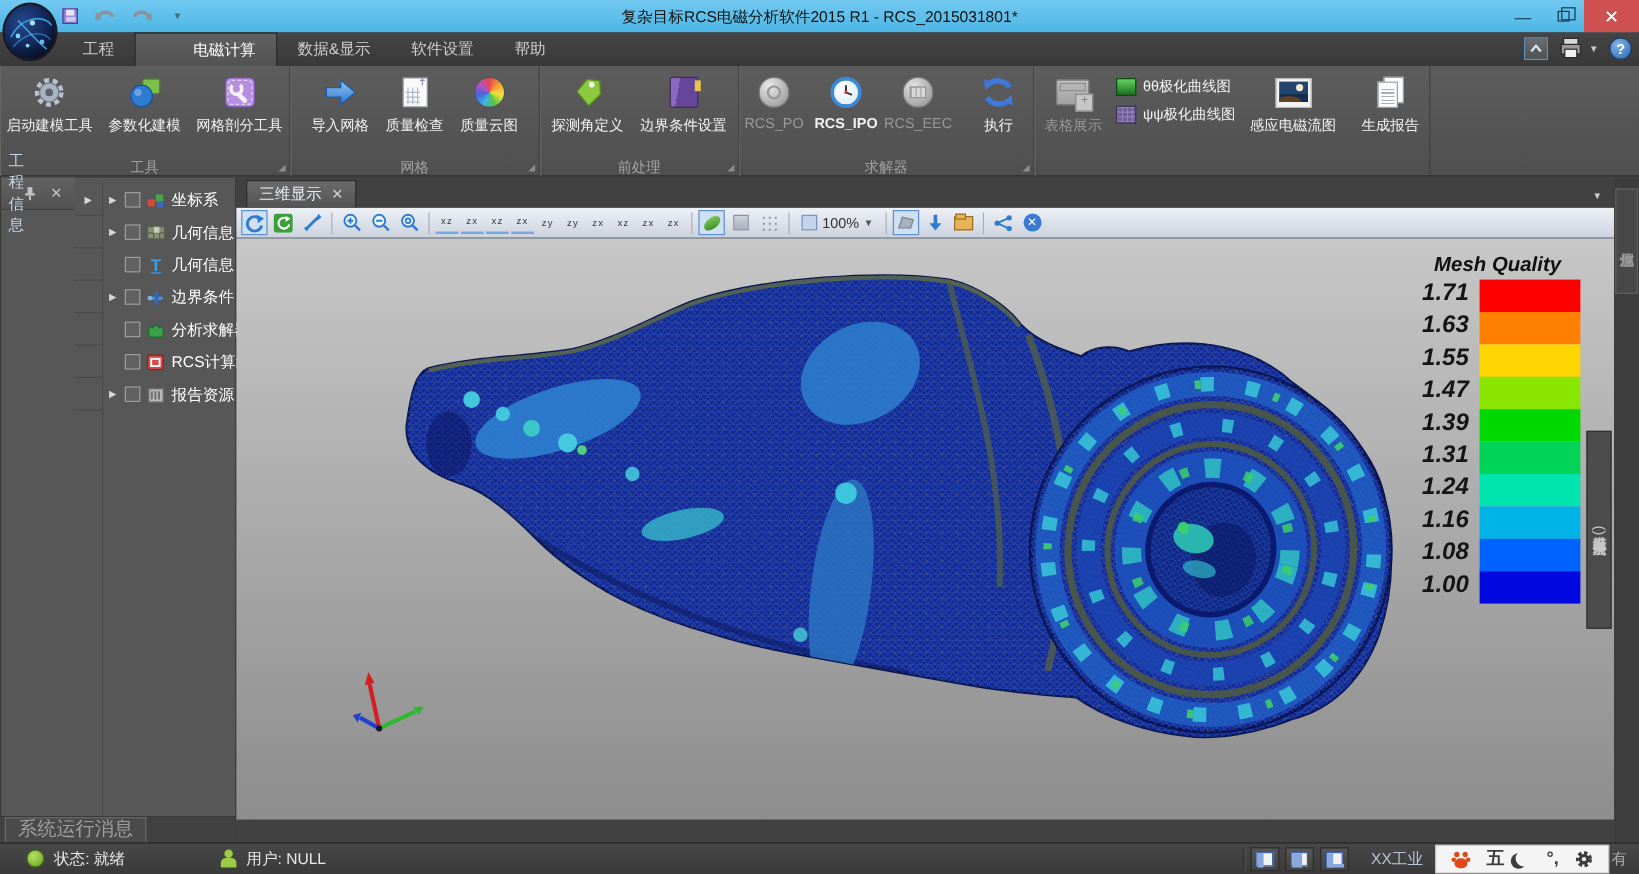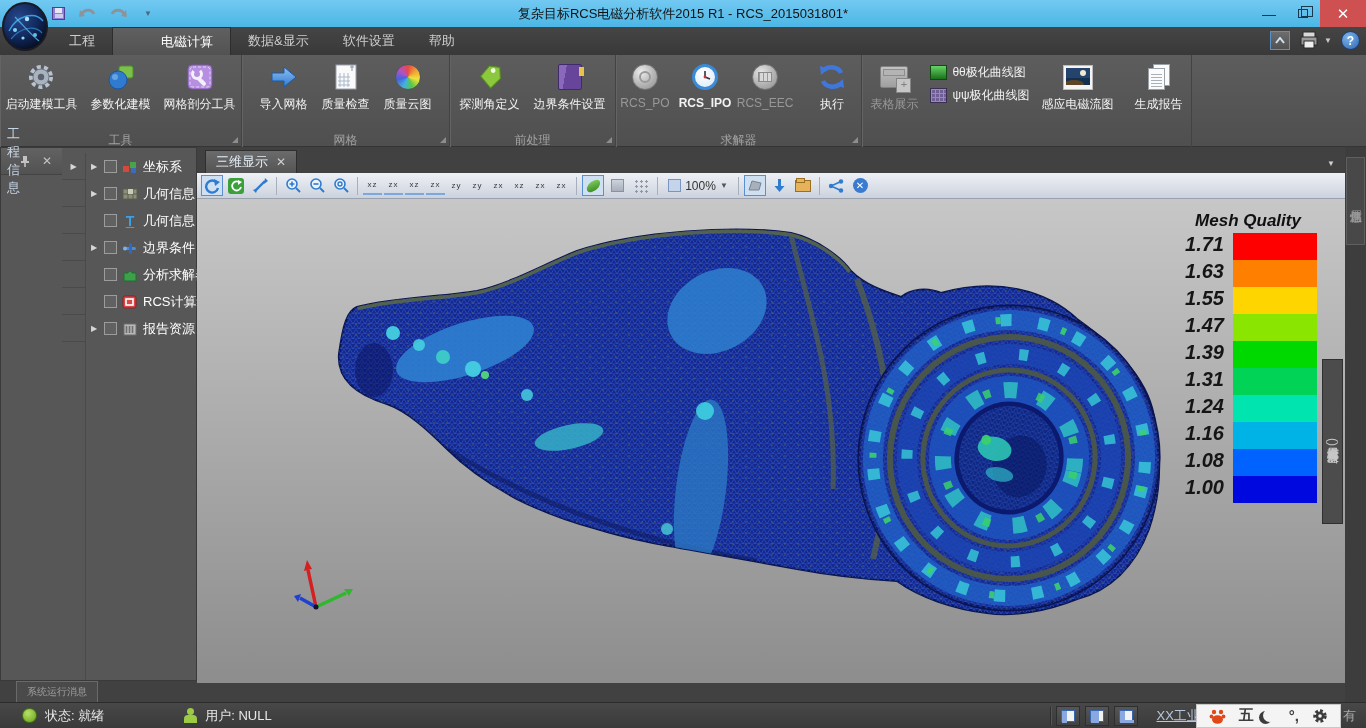--- a/index.html
+++ b/index.html
@@ -114,22 +114,22 @@
   .gutter { width:24px; border-right:1px solid #4a4a4a; }
   .gcell { height:27px; border-bottom:1px solid #4a4a4a; color:#d6d6d6; font-size:8px;
     display:flex; align-items:center; justify-content:center; }
   .rows { flex:1; }
   .trow { height:27px; display:flex; align-items:center; gap:4px; padding-left:2px; }
   .tarr { width:12px; font-size:8px; color:#d6d6d6; text-align:center; }
   .tcheck { width:13px; height:13px; background:#616161; border:1px solid #9c9c9c; }
   .ticon { width:18px; height:16px; display:flex; align-items:center; justify-content:center; }
   .tlabel { font-size:13px; color:#ffffff; white-space:nowrap; }
   .msgstrip { height:21px; background:#414141; display:flex; }
-  .msgtab { margin-left:16px; height:21px; padding:0 10px; border:1px solid #6a6a6a; border-bottom:none;
-    background:#4a4a4a; color:#9e9e9e; font-size:10px; line-height:19px; }
+  .msgtab { margin-left:4px; height:21px; padding:0 10px; border:1px solid #6a6a6a; border-bottom:none;
+    background:#4a4a4a; color:#9e9e9e; font-size:16px; line-height:19px; }
 
   
   .doccol { width:1148px; display:flex; flex-direction:column; }
   .dtabstrip { height:26px; background:#414141; display:flex; align-items:flex-end; position:relative; }
   .dtab { margin-left:8px; height:23px; padding:0 10px; display:flex; align-items:center; gap:8px;
     background:linear-gradient(#6b6b6b,#545454); border:1px solid #2e2e2e; border-bottom:none;
     color:#e4edf7; font-size:13px; }
   .dtab .x { color:#cfcfcf; font-size:12px; font-weight:bold; }
   .dtab-dd { position:absolute; right:10px; bottom:5px; color:#d0d0d0; font-size:8px; }
   .dtoolbar { height:26px; background:linear-gradient(#eef1f6,#ccd2dd); border-bottom:1px solid #9aa2b0;
@@ -180,21 +180,21 @@
     background:radial-gradient(circle at 38% 32%, #b8e06a, #7cb52e 70%, #5d8f1e); margin:0 8px 0 22px;
     border:1px solid #4c7418; }
   .person { width:13px; height:15px; position:relative; margin:0 8px 0 80px; }
   .person:before { content:""; position:absolute; left:3px; top:0; width:7px; height:7px; border-radius:50%; background:#9ccb44; }
   .person:after { content:""; position:absolute; left:0; top:7px; width:13px; height:8px; border-radius:4px 4px 0 0; background:#9ccb44; }
   .st-right { margin-left:auto; display:flex; align-items:center; height:100%; }
   .laybtn { width:24px; height:20px; background:linear-gradient(#565656,#424242); border:1px solid #2e2e2e;
     display:flex; align-items:center; justify-content:center; margin-left:5px; }
   .layg { width:14px; height:12px; background:#f2f2f2; border:1px solid #3a66b0; position:relative; }
   .layg i { position:absolute; background:#89a8e0; }
-  .vendor { color:#b9c6da; margin:0 2px 0 18px;text-decoration:underline; }
+  .vendor { color:#b9c6da; margin:0 16px 0 18px; }
   .vendor2 { color:#a8a8a8; margin:0 10px 0 2px; }
   .ime { height:24px; background:#f4f4f4; border:1px solid #c8c8c8; display:flex; align-items:center;
     gap:13px; padding:0 12px; margin-left:-6px; z-index:5; }
   .ime .t { color:#3c3c3c; font-size:15px; font-weight:bold; }
   .moon { width:13px; height:13px; border-radius:50%; box-shadow:-4px 2px 0 0 #3c3c3c; margin-left:-4px; }
 
   svg { display:block; }
 </style>
 </head>
 <body>

